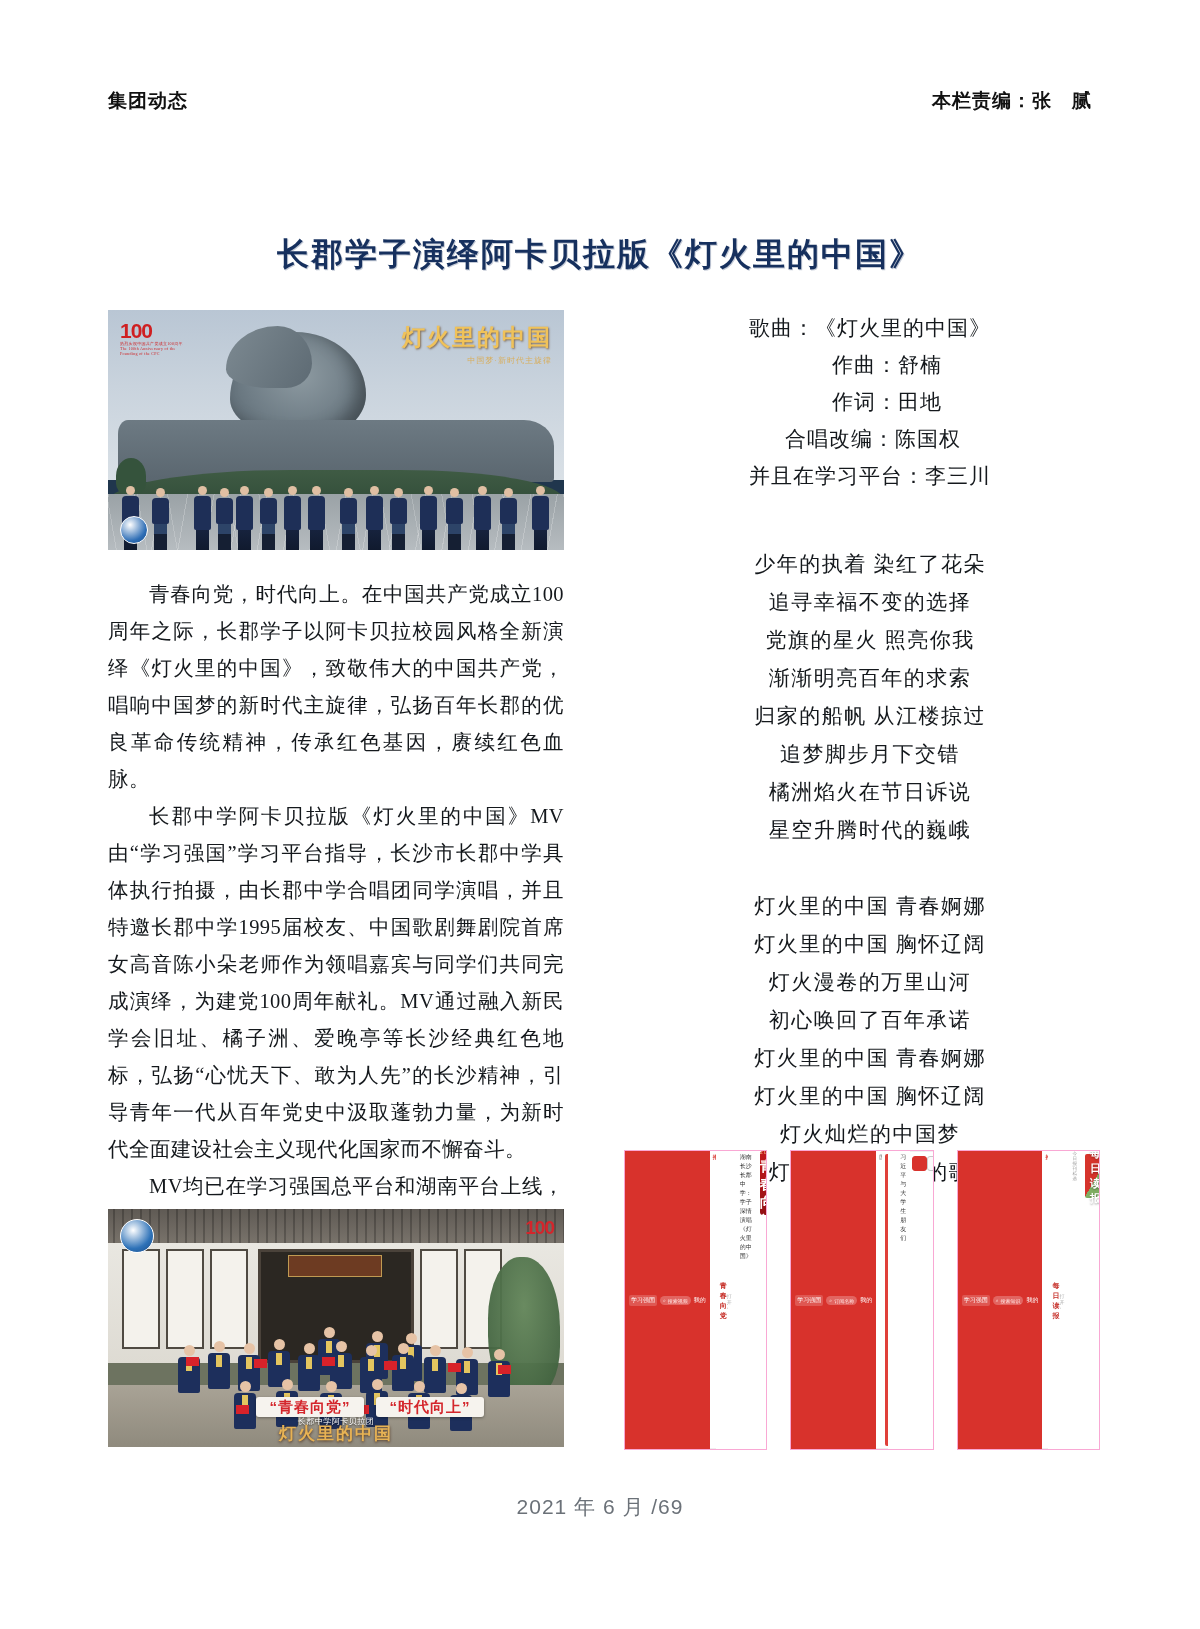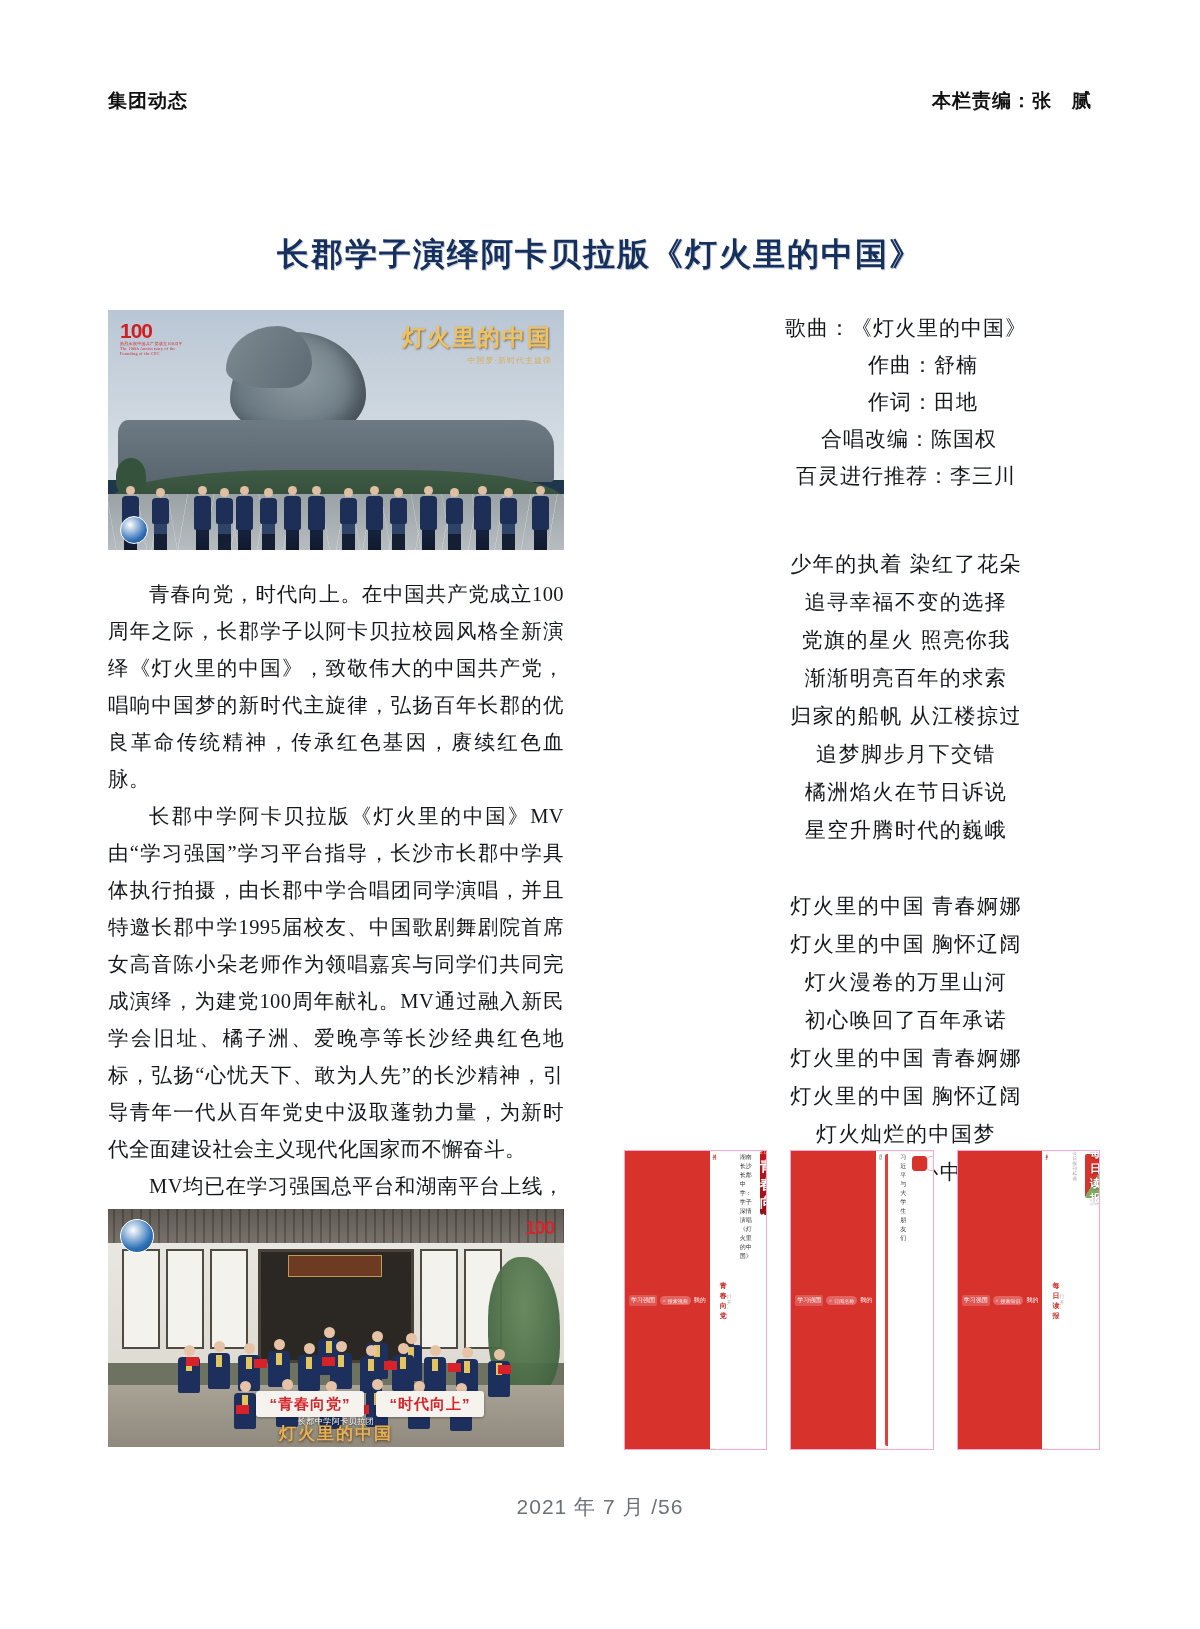--- a/index.html
+++ b/index.html
@@ -60,21 +60,21 @@
   
   .col-left {
     position: absolute;
     top: 310px;
     left: 108px;
     width: 456px;
   }
   .col-right {
     position: absolute;
     top: 310px;
-    left: 676px;
+    left: 640px;
     width: 460px;
   }
 
   
   .photo {
     position: relative;
     overflow: hidden;
     background: #20364d;
   }
   .photo-top {
@@ -337,21 +337,21 @@
     background: #e3c55f;
   }
   .flaglet {
     position: absolute;
     width: 13px; height: 9px;
     background: #d8222a;
   }
   .banner {
     position: absolute;
     bottom: 30px;
-    height: 26px;
+    height: 20px;
     background: #f6f3ee;
     border-radius: 3px;
     display: flex;
     align-items: center;
     justify-content: center;
     font-family: "Liberation Sans", "DejaVu Sans", sans-serif;
     font-weight: 700;
     font-size: 15px;
     color: #d4262c;
     letter-spacing: 1px;
@@ -879,21 +879,21 @@
   <div class="ph2-caption">长郡中学阿卡贝拉团</div>
   <div class="ph2-gold">灯火里的中国</div>
 </div>
 
 <div class="col-right">
   <div class="credits">
     <div class="cr-0">歌曲：《灯火里的中国》</div>
     <div class="cr-1">作曲：舒楠</div>
     <div class="cr-2">作词：田地</div>
     <div class="cr-3">合唱改编：陈国权</div>
-    <div class="cr-4">百灵进行推荐：李三川</div>
+    <div class="cr-4">并且在学习平台：李三川</div>
   </div>
 
   <div class="lyrics">
     <div class="lyr-line">少年的执着 染红了花朵</div>
     <div class="lyr-line">追寻幸福不变的选择</div>
     <div class="lyr-line">党旗的星火 照亮你我</div>
     <div class="lyr-line">渐渐明亮百年的求索</div>
     <div class="lyr-line">归家的船帆 从江楼掠过</div>
     <div class="lyr-line">追梦脚步月下交错</div>
     <div class="lyr-line">橘洲焰火在节日诉说</div>
@@ -1053,13 +1053,13 @@
     <div class="ph-tabbar">
       <div class="tb act"><div class="ic"></div><span>推荐</span></div>
       <div class="tb"><div class="ic"></div><span>订阅</span></div>
       <div class="tb"><div class="ic"></div><span>发布</span></div>
       <div class="tb"><div class="ic"></div><span>学习</span></div>
       <div class="tb"><div class="ic"></div><span>我的</span></div>
     </div>
   </div>
 </div>
 
-<div class="footer">2021 年 7 月 /56</div>
+<div class="footer">2021 年 6 月 /69</div>
 
 </body></html>

